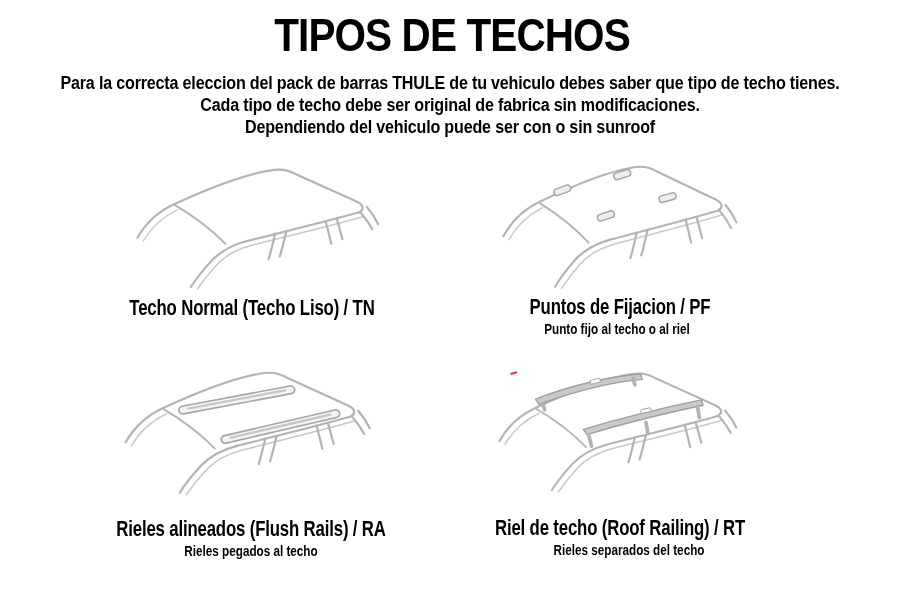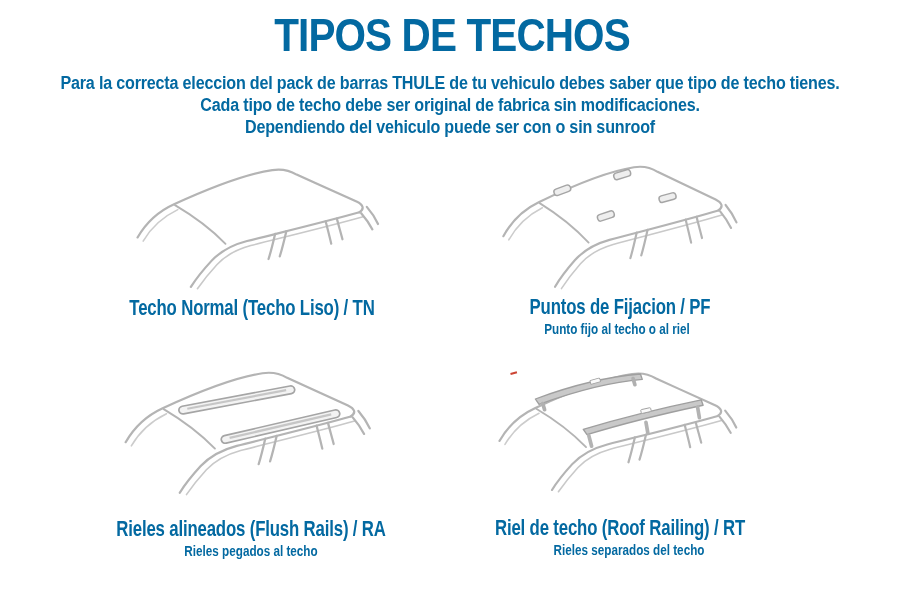--- a/index.html
+++ b/index.html
@@ -3,21 +3,21 @@
 <meta charset="utf-8">
 <style>
   * { margin:0; padding:0; box-sizing:border-box; }
   html,body { background:#ffffff; }
   .canvas {
     position:relative;
     width:900px; height:600px;
     background:#ffffff;
     overflow:hidden;
     font-family:"Liberation Sans", sans-serif;
-    color:#0369a1;
+    color:#000000;
   }
   .abs { position:absolute; }
 
   .title {
     top:10px; left:452px;
     font-size:46px; font-weight:700; line-height:50px;
     letter-spacing:-1px; white-space:nowrap;
     transform:translateX(-50%) scaleX(.88);
   }
   .intro-line {

